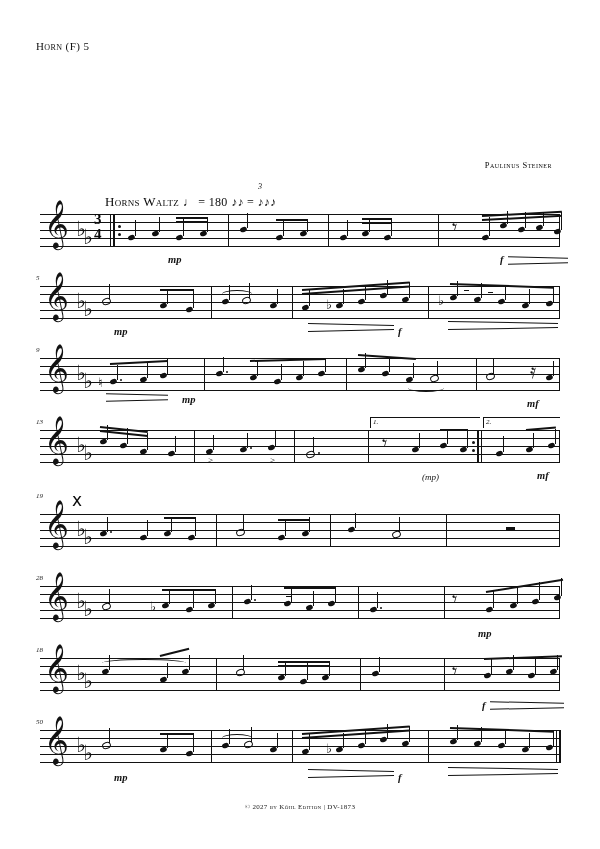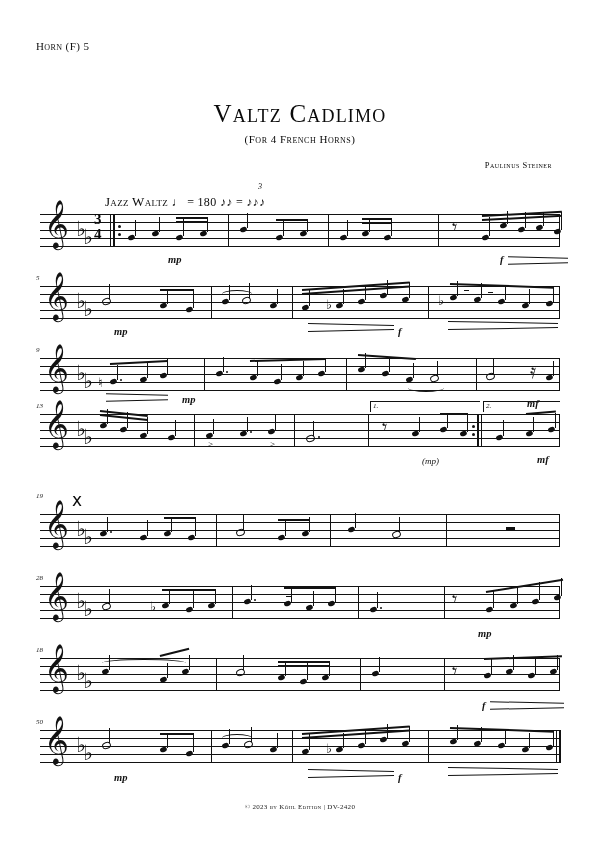--- a/index.html
+++ b/index.html
@@ -275,26 +275,24 @@
     font-family: "Liberation Serif", serif;
   }
 </style>
 </head>
 <body>
 
 <div class="page">
 
   <div class="part-label">Horn (F) 5</div>
 
-  <div class="title">Valtz Cadlimo</div>
-  <div class="subtitle">(For 4 French Horns)</div>
   <div class="composer">Paulinus Steiner</div>
 
   <div class="tempo">
-    <span>Jazz Waltz</span>
+    <span>Horns Waltz</span>
     <span class="metro">♩ = 180</span>
     <span class="metro">♪♪ = ♪♪♪</span>
   </div>
   <div class="triplet">3</div>
 
   <div class="system" style="top:214px">
     <div class="staff">
       <div class="line ln0"></div>
         <div class="line ln1"></div>
         <div class="line ln2"></div>
@@ -496,21 +494,21 @@
 
     <div class="nh open" style="left:446px; top:15px"></div>
       <div class="stem" style="left:453px; top:1px; height:15px"></div>
     <div class="rest-q" style="left:490px; top:3px">𝄿</div>
     <div class="nh" style="left:506px; top:17px"></div>
       <div class="stem" style="left:513px; top:3px; height:15px"></div>
     <div class="dyn" style="left:487px; top:40px">mf</div>
     <div class="barline" style="left:519px"></div>
   </div>
 
-  <div class="system" style="top:414px">
+  <div class="system" style="top:430px">
     <div class="measure-num" style="left:-4px">13</div>
     <div class="staff">
       <div class="line ln0"></div>
         <div class="line ln1"></div>
         <div class="line ln2"></div>
         <div class="line ln3"></div>
         <div class="line ln4"></div>
     </div>
     <div class="clef">𝄞</div>
     <div class="keysig" style="left:36px; top:5px;">♭</div>
@@ -798,14 +796,14 @@
       <div class="stem" style="left:513px; top:1px; height:15px"></div>
     <div class="beam" style="left:410px; top:-3px; width:104px; transform:rotate(2deg); transform-origin:left center;"></div>
     <div class="hairpin" style="left:408px; top:38px; width:110px">
       <div style="transform:rotate(1deg)"></div>
         <div style="top:6px; transform:rotate(-1deg)"></div>
     </div>
     <div class="barline" style="left:516px"></div>
     <div class="barline thick" style="left:519px"></div>
   </div>
 
-  <div class="footer">© 2023 by Köhl Edition | DV-2420</div>
+  <div class="footer">© 2027 by Köhl Edition | DV-1873</div>
 </div>
 
 </body></html>

